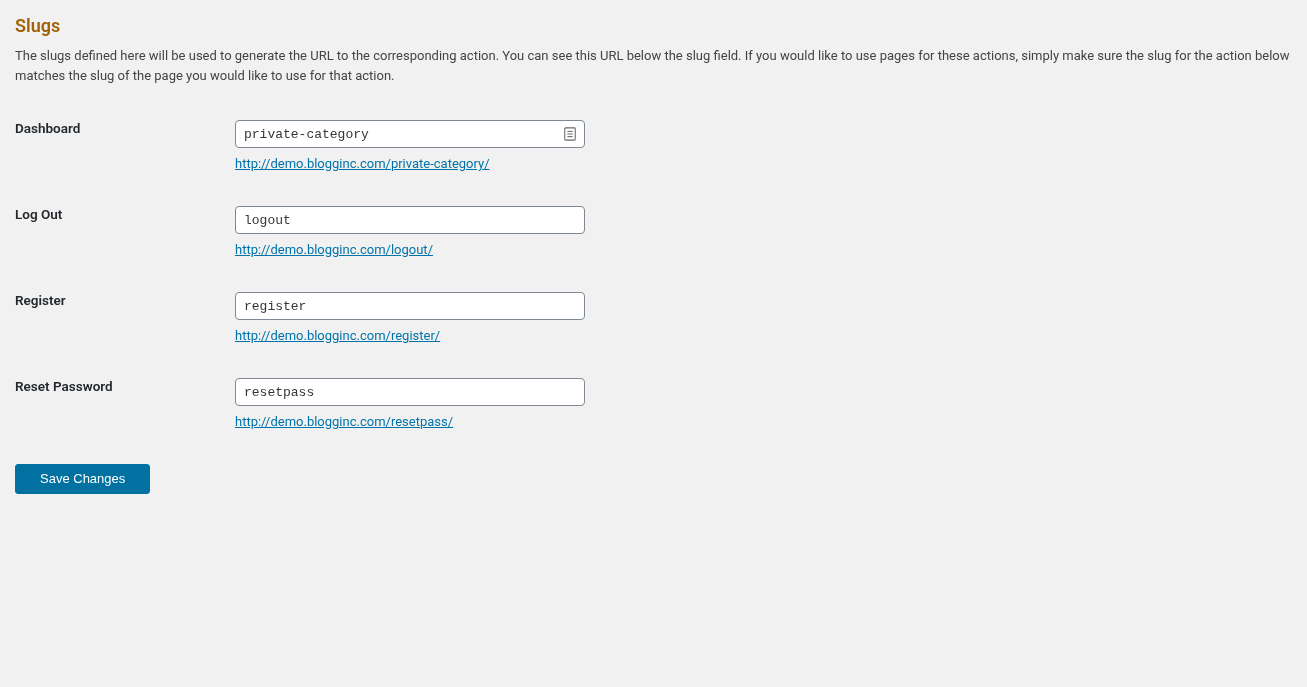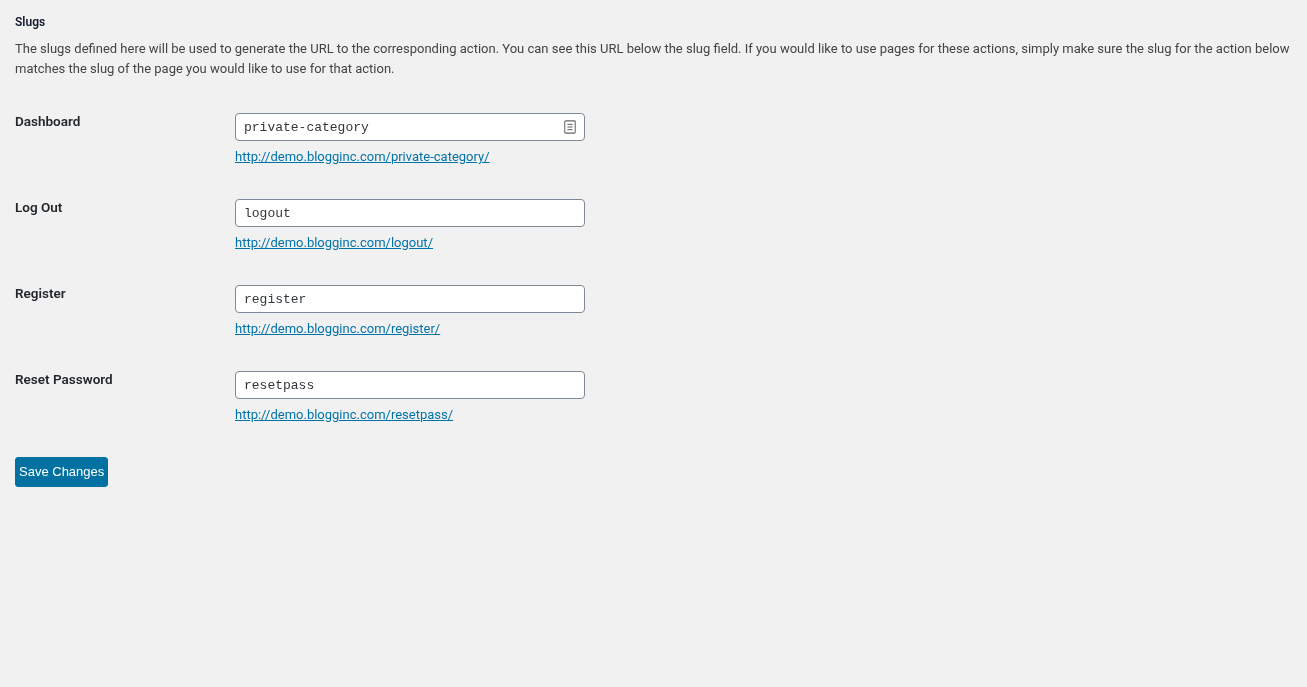--- a/index.html
+++ b/index.html
@@ -8,23 +8,23 @@
       padding: 0;
     }
     body {
       background: #f1f1f1;
       font-family: -apple-system, BlinkMacSystemFont, "Segoe UI", Roboto, Oxygen-Sans, Ubuntu, Cantarell, "Helvetica Neue", sans-serif;
       color: #23282d;
       font-size: 13px;
       padding: 15px 15px 30px 15px;
     }
     h3 {
-      font-size: 12px;
+      font-size: 18px;
       font-weight: 600;
-      color: #0f172a;
+      color: #a16207;
       margin-bottom: 10px;
     }
     .description {
       font-size: 13px;
       line-height: 1.5;
       color: #444;
       margin-bottom: 20px;
       max-width: 1280px;
     }
     .form-table {
@@ -62,21 +62,21 @@
     }
     .url-description a {
       color: #0073aa;
       font-size: 13px;
     }
     .button-primary {
       background: #0071a1;
       border: 1px solid #0071a1;
       color: #fff;
       font-size: 13px;
-      padding: 0 3px;
+      padding: 0 24px;
       height: 30px;
       line-height: 28px;
       border-radius: 3px;
       cursor: pointer;
       margin-top: 15px;
     }
     .input-wrapper {
       position: relative;
       display: inline-block;
       border-radius: 12px;

